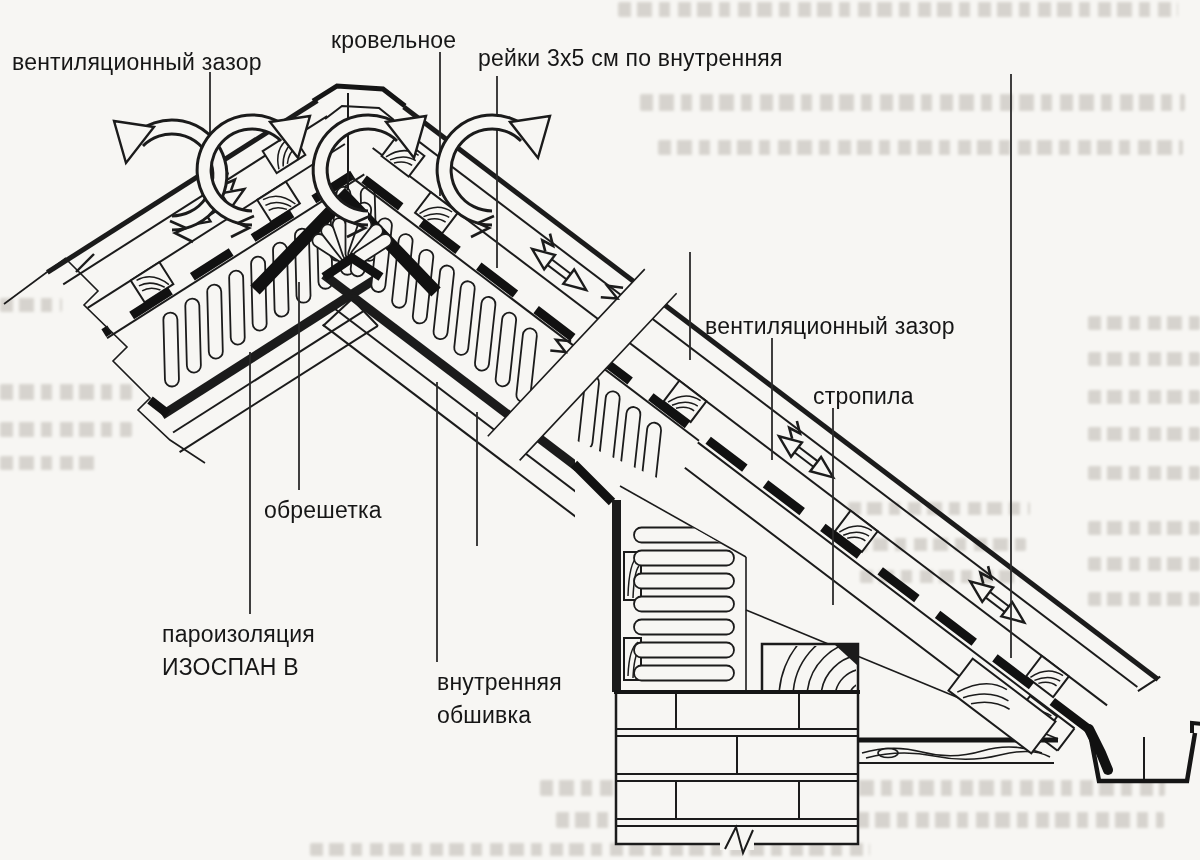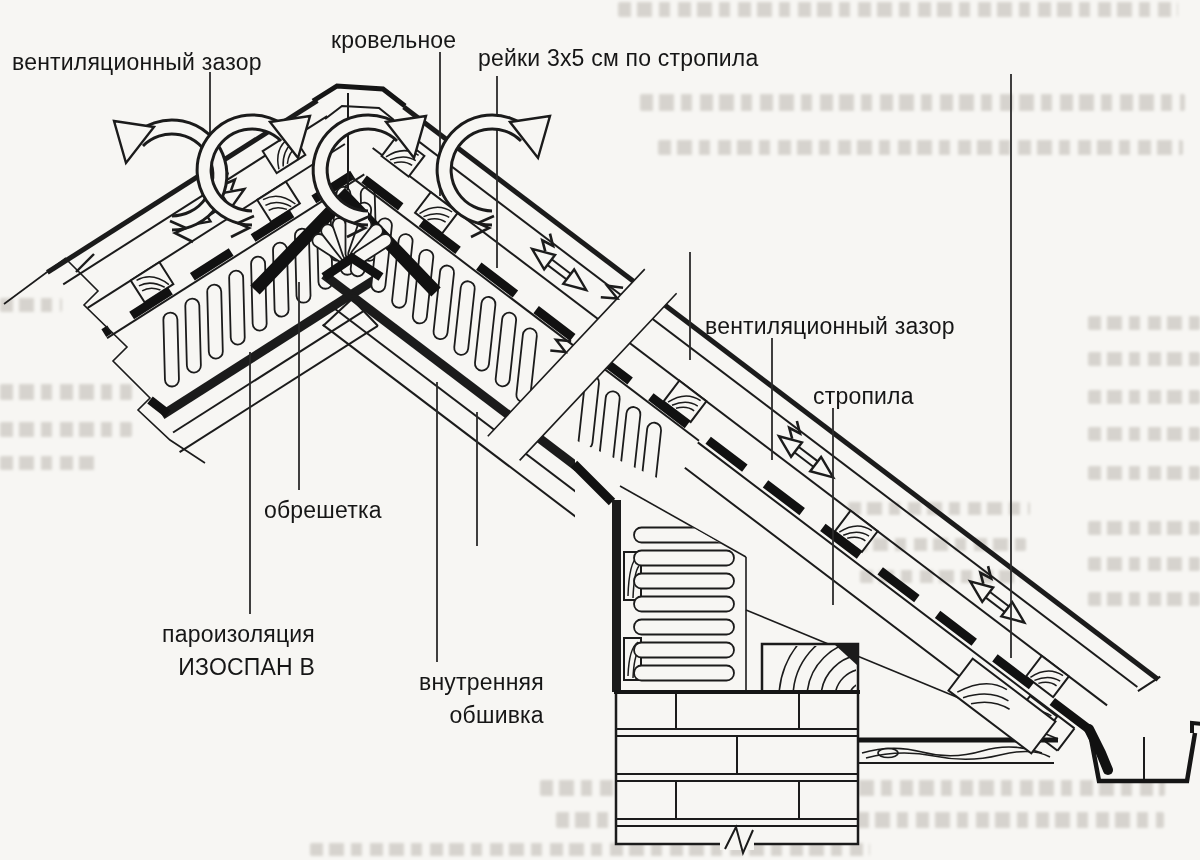--- a/index.html
+++ b/index.html
@@ -1,21 +1,21 @@
 <!DOCTYPE html>
 <html><head>
 <meta charset="utf-8">
 <style>
   html,body{margin:0;padding:0;}
   body{
     width:1200px;height:860px;position:relative;overflow:hidden;
     background:#f7f6f3;
     font-family:"Liberation Sans", sans-serif;
   }
-  #stage{position:absolute;inset:0;text-align:right;}
+  #stage{position:absolute;inset:0;}
   
   .bleed{
     position:absolute;
     color:#a39d94;
     opacity:.38;
     filter:blur(1.6px);
     background:repeating-linear-gradient(90deg,
       currentColor 0 13px, transparent 13px 19px,
       currentColor 19px 34px, transparent 34px 41px,
       currentColor 41px 52px, transparent 52px 60px);
@@ -291,21 +291,21 @@
     <g>
       <use href="#curl" transform="translate(172,175) scale(-1,1)"></use>
       <use href="#curl" transform="translate(252,170)"></use>
       <use href="#curl" transform="translate(368,170)"></use>
       <use href="#curl" transform="translate(492,170)"></use>
     </g>
   </svg>
 
   <div class="lbl" style="left:12px;top:46px">вентиляционный зазор</div>
   <div class="lbl" style="left:331px;top:24px">кровельное</div>
-  <div class="lbl" style="left:478px;top:42px">рейки 3х5 см по стропила</div>
+  <div class="lbl" style="left:478px;top:42px">рейки 3х5 см по внутренняя</div>
   <div class="lbl" style="left:705px;top:310px">вентиляционный зазор</div>
   <div class="lbl" style="left:813px;top:380px">стропила</div>
   <div class="lbl" style="left:264px;top:494px">обрешетка</div>
   <div class="lbl" style="left:162px;top:618px">пароизоляция
 ИЗОСПАН В</div>
-  <div class="lbl" style="left:419px;top:666px">внутренняя
+  <div class="lbl" style="left:437px;top:666px">внутренняя
 обшивка</div>
 </div>
 
 </body></html>

